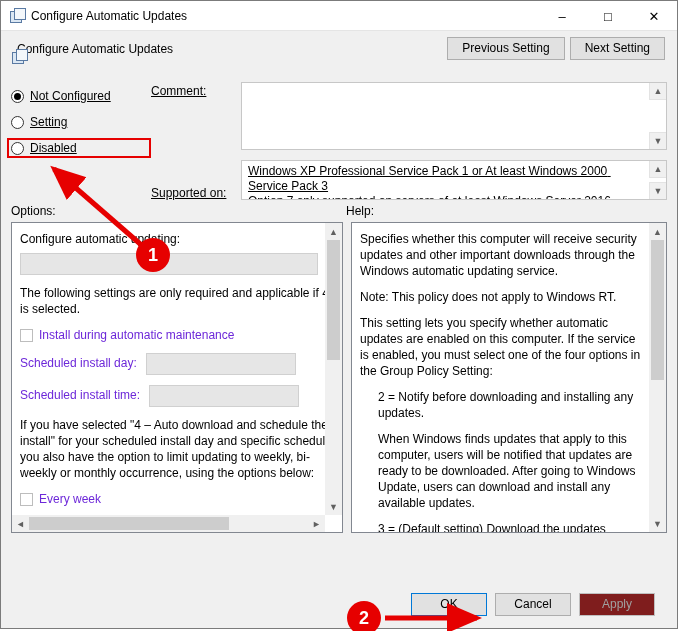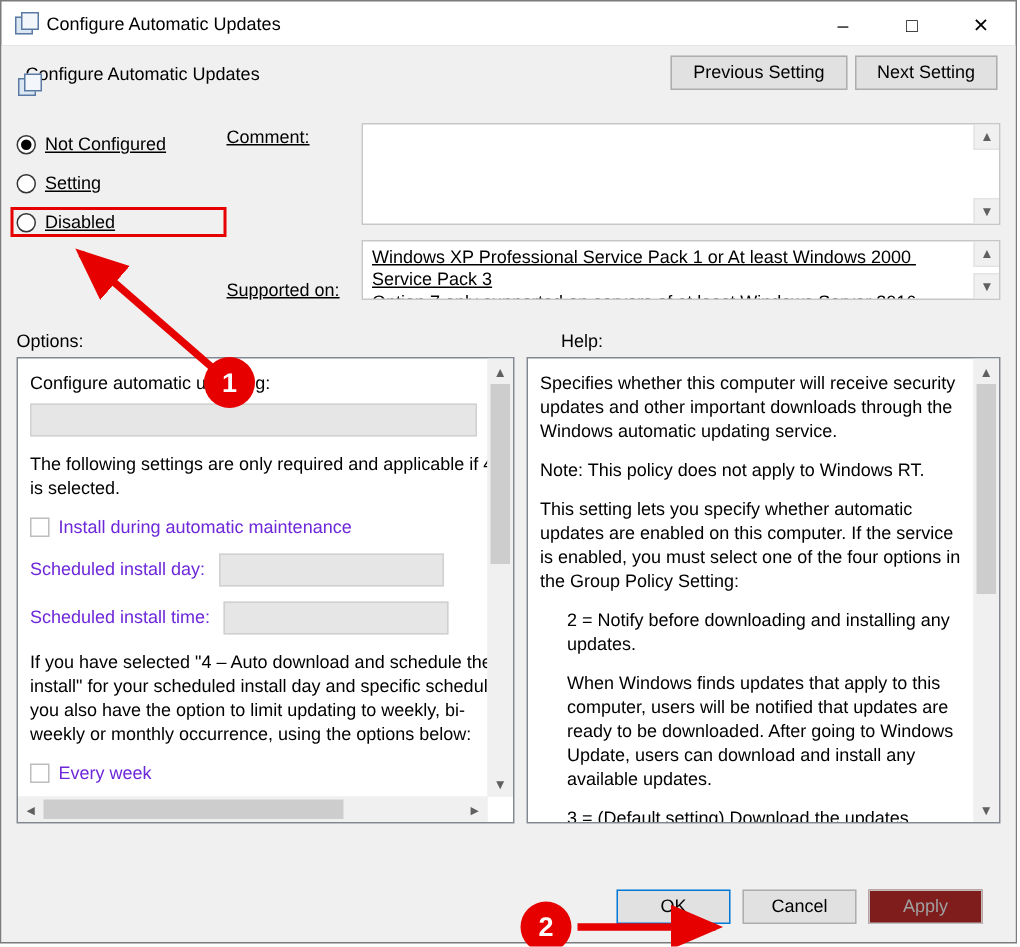--- a/index.html
+++ b/index.html
@@ -101,21 +101,21 @@
   .comment-box { height:68px; }
   .textarea .scroll-up, .textarea .scroll-down {
     position:absolute; right:0; width:17px; height:17px;
     background:#f0f0f0; display:flex; align-items:center; justify-content:center;
     font-size:9px; color:#606060;
   }
   .textarea .scroll-up { top:0; border-left:1px solid #e3e3e3; border-bottom:1px solid #e3e3e3;}
   .textarea .scroll-down { bottom:0; border-left:1px solid #e3e3e3; border-top:1px solid #e3e3e3;}
   .supported-box { height:40px; padding:3px 20px 3px 6px; line-height:15px; }
   
-  .cols-labels { display:flex; margin-top:16px; margin-bottom:4px;gap:28px;}
+  .cols-labels { display:flex; margin-top:0; margin-bottom:4px;}
   .cols-labels .left { width:335px; }
   .cols-labels .right { flex:1; }
   
   .panes { display:flex; gap:8px; flex:1; min-height:0; }
   .pane {
     border:1px solid #828790;
     background:#fff;
     position:relative;
     overflow:hidden;
   }

